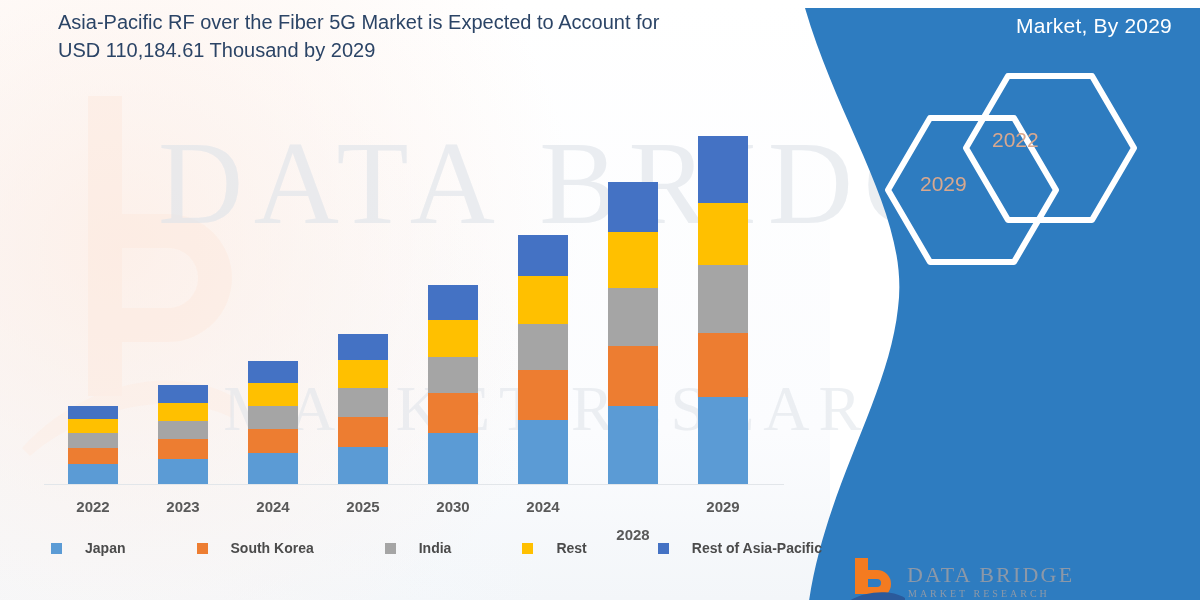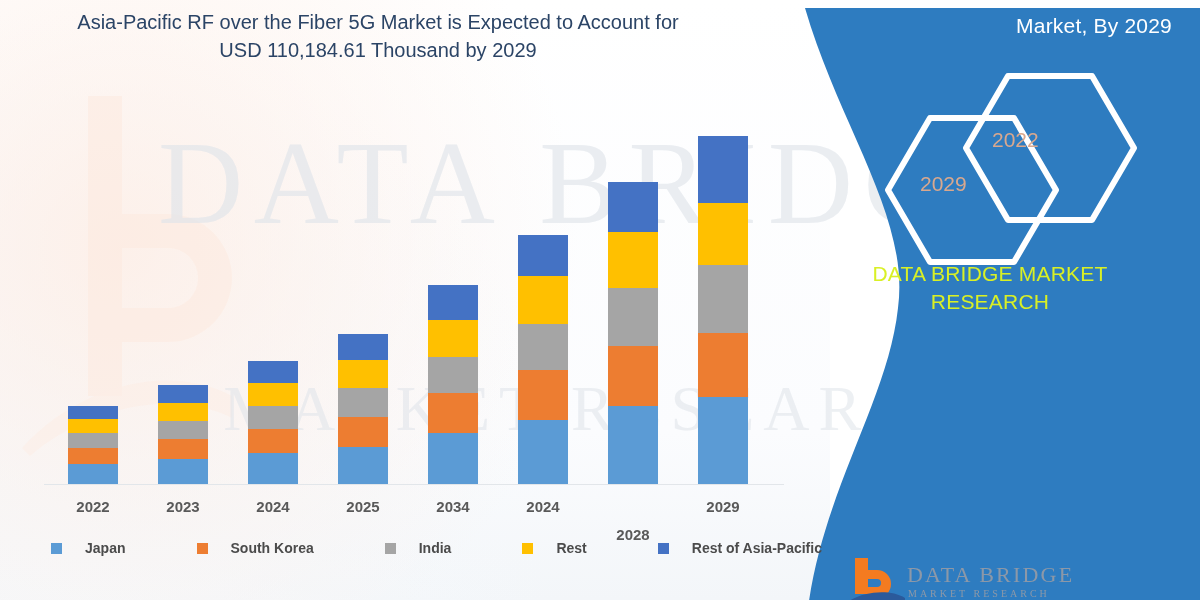--- a/index.html
+++ b/index.html
@@ -49,21 +49,21 @@
     color:#d9f025;font-size:21px;line-height:1.32;font-weight:400;letter-spacing:.2px;}
 
   
   .logo{position:absolute;left:845px;top:558px;width:340px;height:48px;overflow:hidden;}
   .logo-text{position:absolute;left:62px;top:4px;color:#8c98a8;
     font-family:"Liberation Serif", serif;font-size:22px;letter-spacing:.10em;}
   .logo-sub{position:absolute;left:63px;top:30px;color:#8c98a8;
     font-family:"Liberation Serif", serif;font-size:10px;letter-spacing:.30em;}
 
   
-  .title{position:absolute;left:58px;top:8px;width:640px;text-align:center;
+  .title{position:absolute;left:58px;top:8px;width:640px;text-align:left;
     color:#2b4466;font-size:20px;line-height:1.42;font-weight:400;}
 
   
   .chart{position:absolute;left:0;top:0;width:830px;height:600px;}
   .baseline{position:absolute;left:44px;top:484px;width:740px;height:1px;background:#e2e6ea;}
   .bar{position:absolute;width:50px;bottom:116px;display:flex;flex-direction:column;}
   .seg{width:100%;}
   .xtick{position:absolute;top:498px;width:90px;text-align:center;
     color:#595959;font-size:15px;font-weight:700;}
 
@@ -105,24 +105,20 @@
 
     <div class="hex-wrap">
       <svg width="420" height="600" viewBox="0 0 420 600" aria-hidden="true">
         <polygon points="108,182 150,110 234,110 276,182 234,254 150,254" fill="none" stroke="#ffffff" stroke-width="6" stroke-linejoin="round"></polygon>
         <polygon points="186,140 228,68 312,68 354,140 312,212 228,212" fill="none" stroke="#ffffff" stroke-width="6" stroke-linejoin="round"></polygon>
       </svg>
       <span class="hex-label hex-2029-label">2029</span>
       <span class="hex-label hex-2022-label">2022</span>
     </div>
 
-    <div class="brand">
-      <div>DATA BRIDGE MARKET</div>
-      <div>RESEARCH</div>
-    </div>
   </div>
 
   <div class="logo">
     <svg width="60" height="48" viewBox="0 0 60 48" aria-hidden="true">
       <g fill="#F47B20">
         <rect x="10" y="0" width="13" height="36"></rect>
         <path d="M23 12 h9 a14 14 0 0 1 0 28 h-9 v-11 h9 a4 4 0 0 0 0-8 h-9 z"></path>
       </g>
       <path d="M0 46 C14 34, 44 30, 60 40 L60 48 L0 48 Z" fill="#2B5A9B"></path>
     </svg>
@@ -190,21 +186,21 @@
           <div class="seg" style="height: 68px; background: rgb(165, 165, 165);"></div>
           <div class="seg" style="height: 64px; background: rgb(237, 125, 49);"></div>
           <div class="seg" style="height: 87px; background: rgb(91, 155, 213);"></div>
         </div>
       </div>
     <div id="xticks">
         <div class="xtick" style="left: 48px;">2022</div>
         <div class="xtick" style="left: 138px;">2023</div>
         <div class="xtick" style="left: 228px;">2024</div>
         <div class="xtick" style="left: 318px;">2025</div>
-        <div class="xtick" style="left: 408px;">2034</div>
+        <div class="xtick" style="left: 408px;">2030</div>
         <div class="xtick" style="left: 498px;">2024</div>
         <div class="xtick" style="left: 588px; margin-top: 28px;">2028</div>
         <div class="xtick" style="left: 678px;">2029</div>
       </div>
     <div class="legend" id="legend">
         <div class="lg-item">
           <span class="lg-swatch" style="background: rgb(91, 155, 213);"></span>
           <span class="lg-label">Japan</span>
         </div>
         <div class="lg-item">

